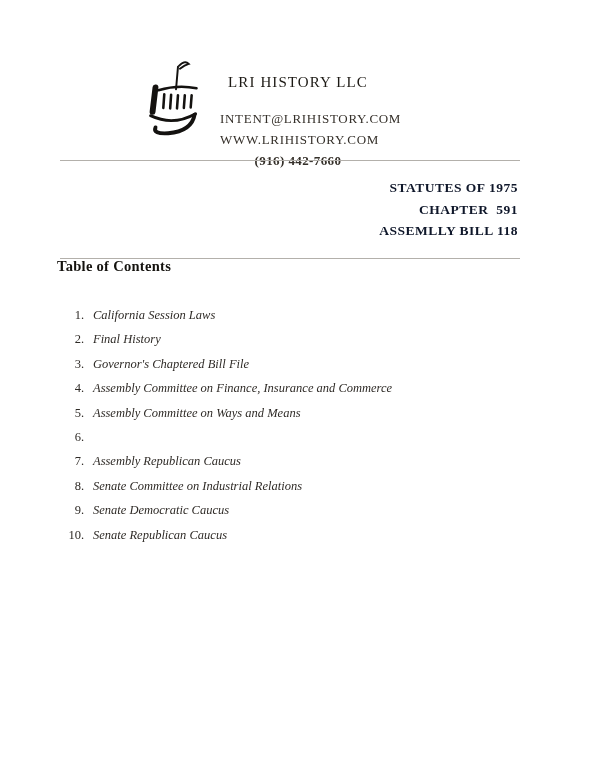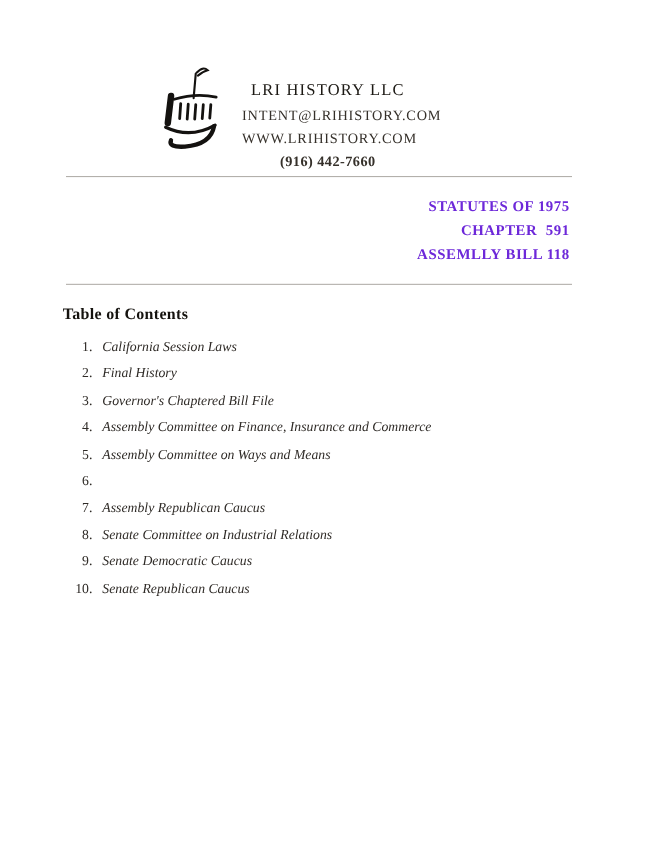--- a/index.html
+++ b/index.html
@@ -26,21 +26,21 @@
   .letterhead-text {
     position: absolute;
     left: 220px; top: 74px;
     width: 156px;
     text-align: center;
   }
   .company {
     font-size: 15px;
     letter-spacing: 1.1px;
     color: #1c1914;
-    margin-bottom: 6px;
+    margin-bottom: 20px;
     white-space: nowrap;
     font-family: Liberation Serif, serif;
   }
   .contact {
     font-size: 13px;
     letter-spacing: 0.7px;
     color: #35302a;
     margin-bottom: 5px;
     white-space: nowrap;
   }
@@ -61,28 +61,28 @@
   
   .statute-block {
     position: absolute;
     top: 177px;
     right: 82px;
     text-align: right;
     font-weight: bold;
     font-size: 13.5px;
     line-height: 21.5px;
     letter-spacing: 0.5px;
-    color: #6d28d9;
+    color: #0f172a;
   }
   .statute-line { white-space: pre; }
 
   
   .toc-heading {
     position: absolute;
-    left: 57px; top: 278px;
+    left: 57px; top: 258px;
     font-size: 14.5px;
     font-weight: bold;
     letter-spacing: 0.3px;
     color: #15130f;
   }
   .toc-list {
     position: absolute;
     left: 56px; top: 303px;
     width: 480px;
     font-size: 12.5px;

